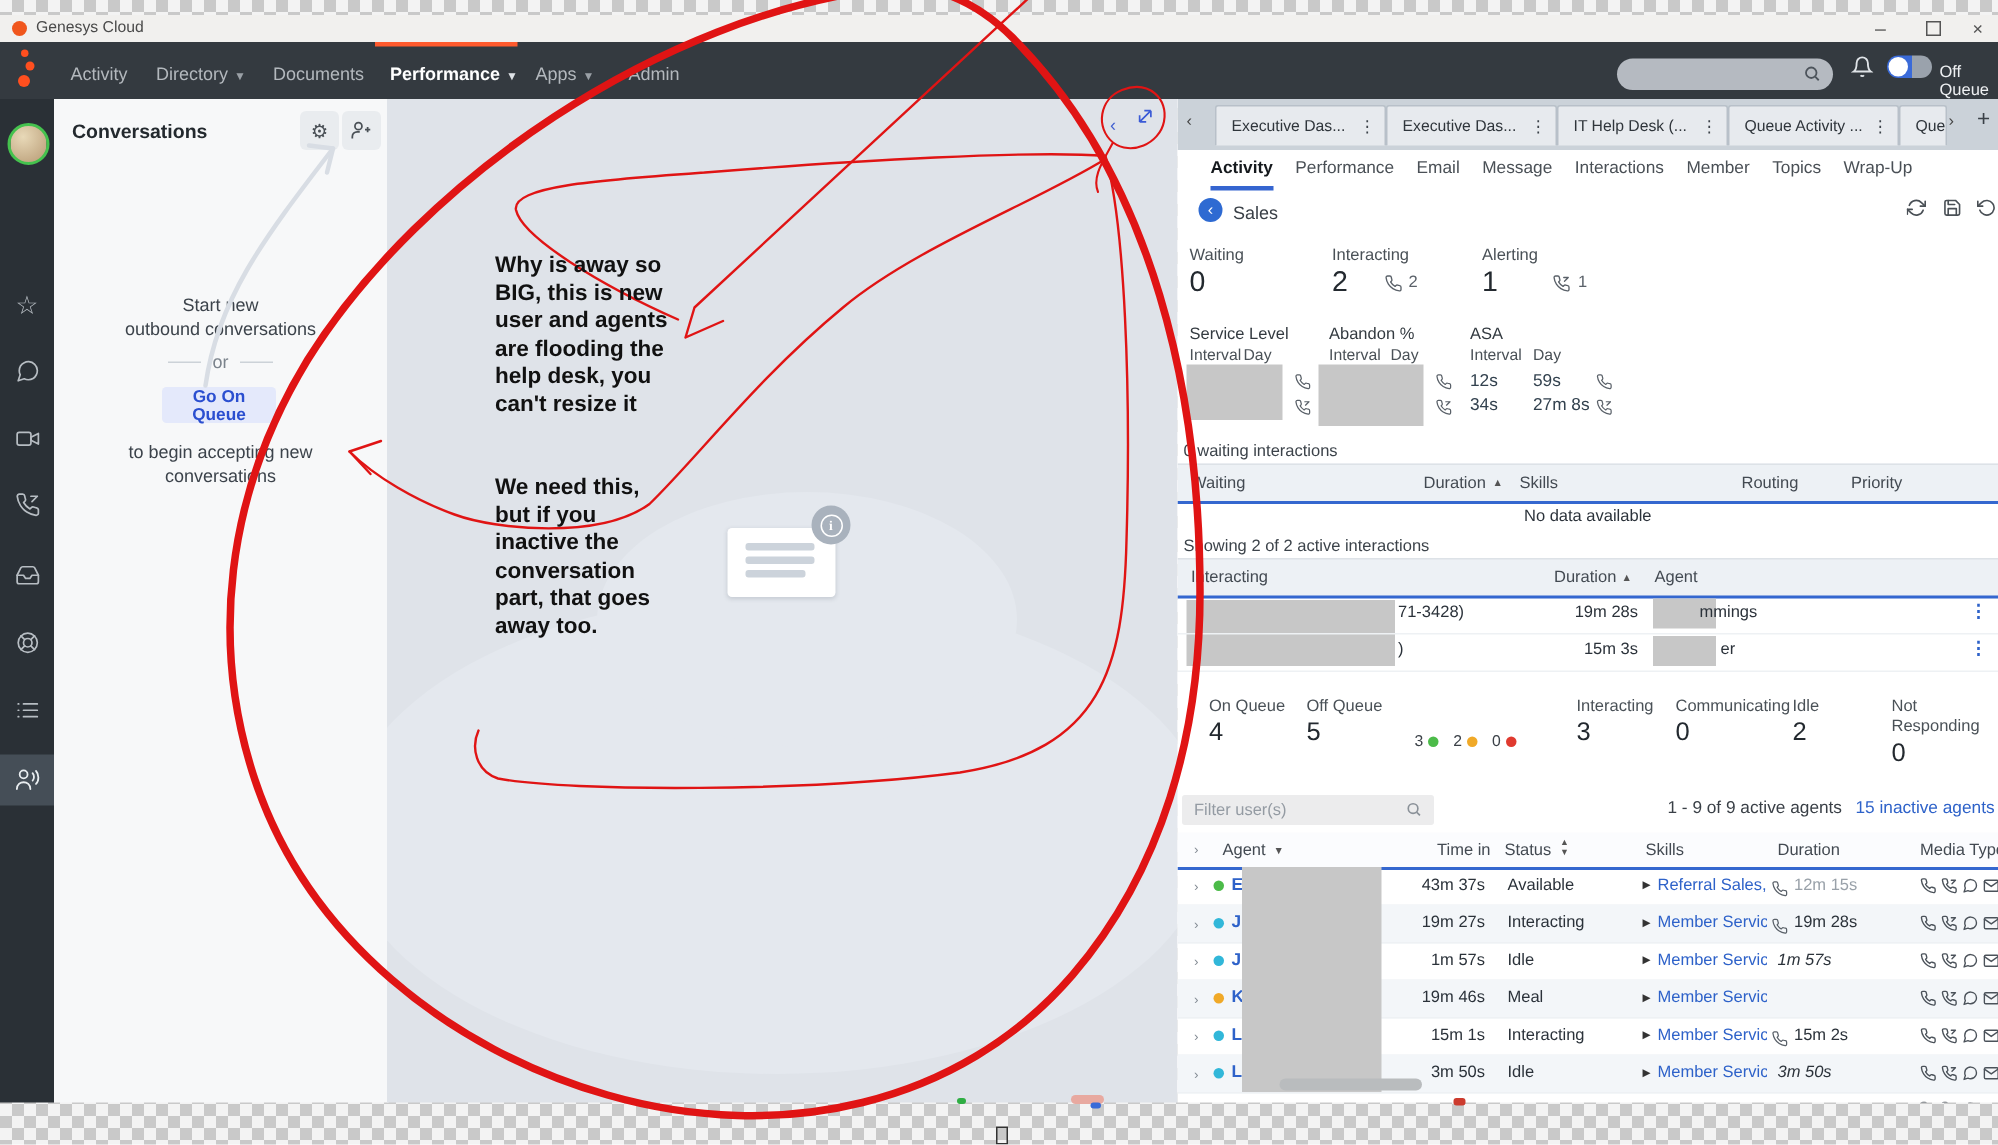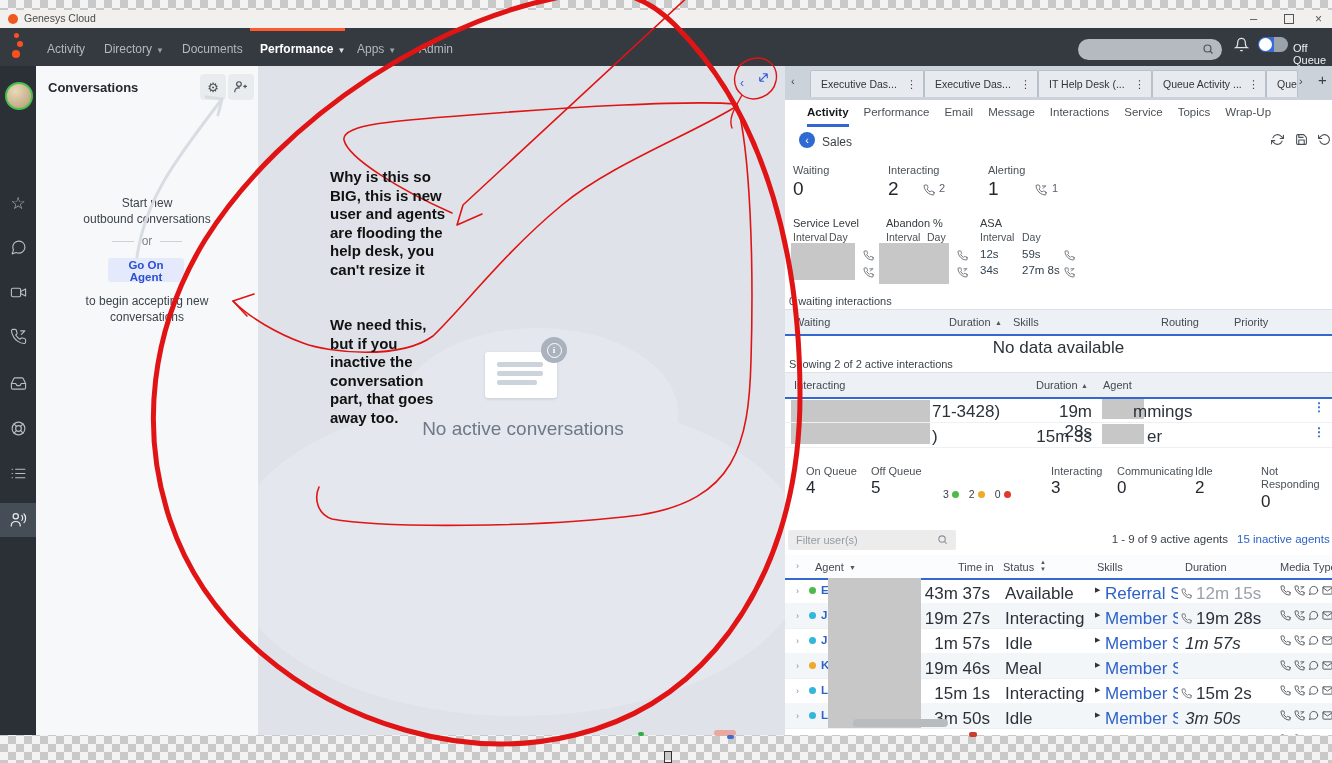--- a/index.html
+++ b/index.html
@@ -45,21 +45,21 @@
   .subtab.active{color:#15191d;font-weight:bold;border-bottom:3px solid #3565d0;}
   .slbl{font-size:11px;color:#4a5157;}
   .sval{font-size:19px;color:#23292f;}
   .mlbl{font-size:11px;color:#333a40;}
   .collbl{font-size:10.5px;color:#4a5157;}
   .mval{font-size:11.5px;color:#32414e;}
   .redact{background:#c7c7c7;}
   .thead{background:#edf1f5;border-top:1px solid #dde2e7;border-bottom:2px solid #3467cf;}
   .hcol{font-size:11px;color:#434a52;top:6px;}
   .cap{font-size:11px;color:#3c434a;}
-  .cell{font-size:17px;color:#2b323a;}
+  .cell{font-size:11px;color:#2b323a;}
   .bluelink{color:#2e62c9;}
   .dot{width:7px;height:7px;border-radius:50%;}
   .arow{left:0;width:547px;height:25px;border-bottom:1px solid #eef1f4;}
   .arow.odd{background:#f3f6f9;}
   .chev{font-size:9px;color:#848c94;}
   .mediaicons{display:flex;gap:3px;align-items:center;color:#4b525a;}
   .mediaicons svg{stroke:#4b525a;fill:none;stroke-width:2;stroke-linecap:round;stroke-linejoin:round;}
   .micon{width:11px;height:11px;}
   .itl{font-style:italic;}
   .muted{color:#99a1a9;}
@@ -228,37 +228,36 @@
       <span>⚙</span>
     </span>
   <span class="abs iconbtn" style="left:192px;top:8px;">
       <svg width="14" height="14" viewBox="0 0 24 24" style="stroke:#4a5056;fill:none;stroke-width:2;">
         <use href="#i-userplus"></use>
       </svg>
     </span>
   <div class="abs convtext" style="top:130px;">Start new</div>
   <div class="abs convtext" style="top:146px;">outbound conversations</div>
   <div class="abs convtext" style="top:168px;color:#7b838c;"><span class="dash"></span><span>or</span><span class="dash"></span></div>
-  <button id="goq" class="abs">Go On Agent</button>
+  <button id="goq" class="abs">Go On Queue</button>
   <div class="abs convtext" style="top:228px;">to begin accepting new</div>
   <div class="abs convtext" style="top:244px;">conversations</div>
 </div>
 
 <div id="mainarea" class="abs">
   <div class="abs cloud" style="left:-30px;top:330px;width:580px;height:320px;"></div>
   <div class="abs cloud" style="left:140px;top:262px;width:280px;height:170px;"></div>
   <div class="abs" id="doccard">
     <span class="abs docline" style="top:10px;"></span>
     <span class="abs docline" style="top:19px;"></span>
     <span class="abs docline" style="top:28px;width:40px;"></span>
   </div>
   <div class="abs" id="infocirc">
       <b>i</b>
     </div>
-  <div class="abs" id="noactive">No active conversations</div>
   <span class="abs" style="left:482px;top:10px;font-size:12px;color:#3f5ed0;">‹</span>
   <svg class="abs" style="left:498px;top:4px;width:15px;height:15px;stroke:#3b5bd6;fill:none;stroke-width:1.8;" viewBox="0 0 24 24">
       <use href="#i-expand"></use>
     </svg>
 </div>
 
 <div id="rightpanel" class="abs">
   <div id="tabstrip" class="abs">
     <span class="abs" style="left:6px;top:9px;font-size:11px;color:#444;">‹</span>
     <div class="abs dtab" style="left:25px;width:112px;">
@@ -283,21 +282,21 @@
     <span class="abs" style="left:514px;top:9px;font-size:11px;color:#444;">›</span>
     <span class="abs" style="left:533px;top:5px;font-size:15px;color:#3a4047;">+</span>
   </div>
 
   <div class="abs" style="left:22px;top:40px;display:flex;gap:15px;">
     <span class="subtab active">Activity</span>
     <span class="subtab">Performance</span>
     <span class="subtab">Email</span>
     <span class="subtab">Message</span>
     <span class="subtab">Interactions</span>
-    <span class="subtab">Service</span>
+    <span class="subtab">Member</span>
     <span class="subtab">Topics</span>
     <span class="subtab">Wrap-Up</span>
   </div>
 
   <span class="abs" style="left:14px;top:66px;width:16px;height:16px;border-radius:50%;background:#2e6ad2;color:#fff;display:flex;align-items:center;justify-content:center;font-size:11px;">‹</span>
   <span class="abs" style="left:37px;top:69px;font-size:12px;color:#3a4047;">Sales</span>
   <span class="abs toolicon" style="left:486px;top:66px;"><svg width="13" height="13" viewBox="0 0 24 24">
         <use href="#i-refresh"></use>
       </svg></span>
   <span class="abs toolicon" style="left:510px;top:66px;"><svg width="13" height="13" viewBox="0 0 24 24">
@@ -614,21 +613,21 @@
 <div id="dots" class="abs" style="left:0;top:0;width:1332px;height:763px;pointer-events:none;">
   <span class="abs" style="left:853px;top:719px;width:95px;height:8px;background:#b9bcbe;border-radius:4px;"></span>
   <span class="abs" style="left:638px;top:732px;width:6px;height:4px;border-radius:2px;background:#2fae43;"></span>
   <span class="abs" style="left:714px;top:730px;width:22px;height:6px;border-radius:3px;background:#e8a9a0;"></span>
   <span class="abs" style="left:727px;top:735px;width:7px;height:4px;border-radius:2px;background:#3a6bd8;"></span>
   <span class="abs" style="left:969px;top:732px;width:8px;height:5px;border-radius:2px;background:#cc3b2e;"></span>
   <span class="abs" style="left:664px;top:751px;width:6px;height:10px;border:1.5px solid #333;background:transparent;"></span>
 </div>
 
 <div class="abs note" style="left:330px;top:168px;">
-  <div>Why is this so</div>
+  <div>Why is away so</div>
     <div>BIG, this is new</div>
   <div>user and agents</div>
     <div>are flooding the</div>
   <div>help desk, you</div>
     <div>can't resize it</div>
 </div>
 <div class="abs note" style="left:330px;top:316px;">
   <div>We need this,</div>
     <div>but if you</div>
   <div>inactive the</div>

